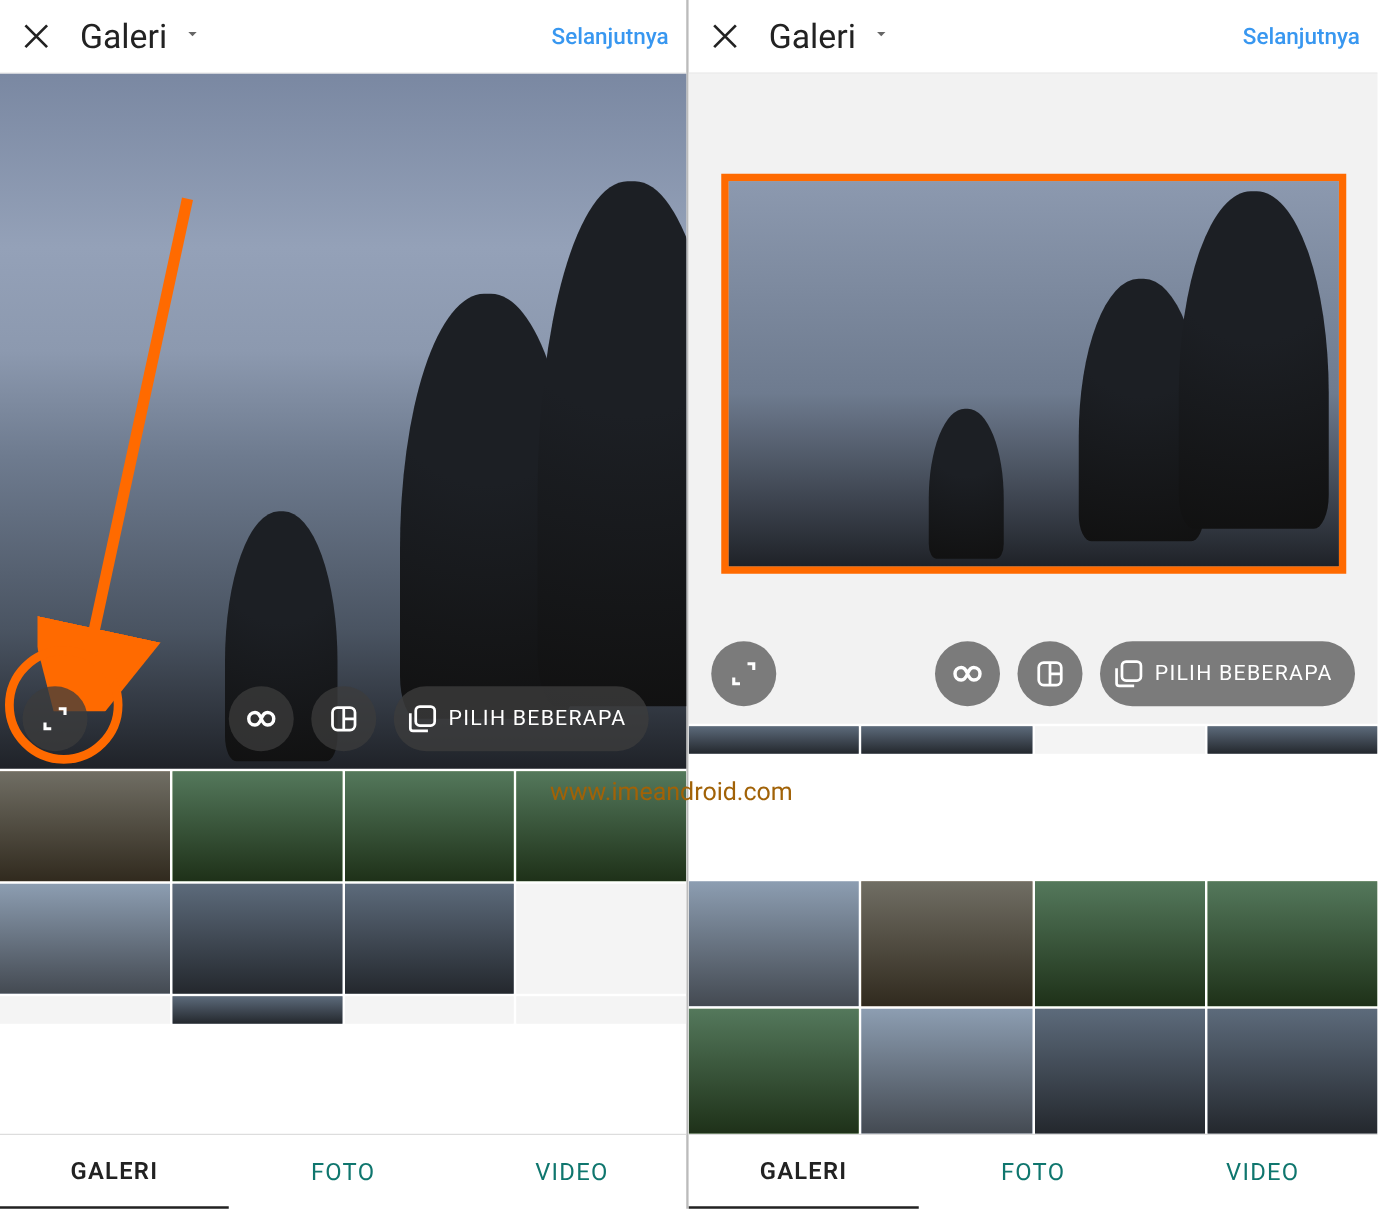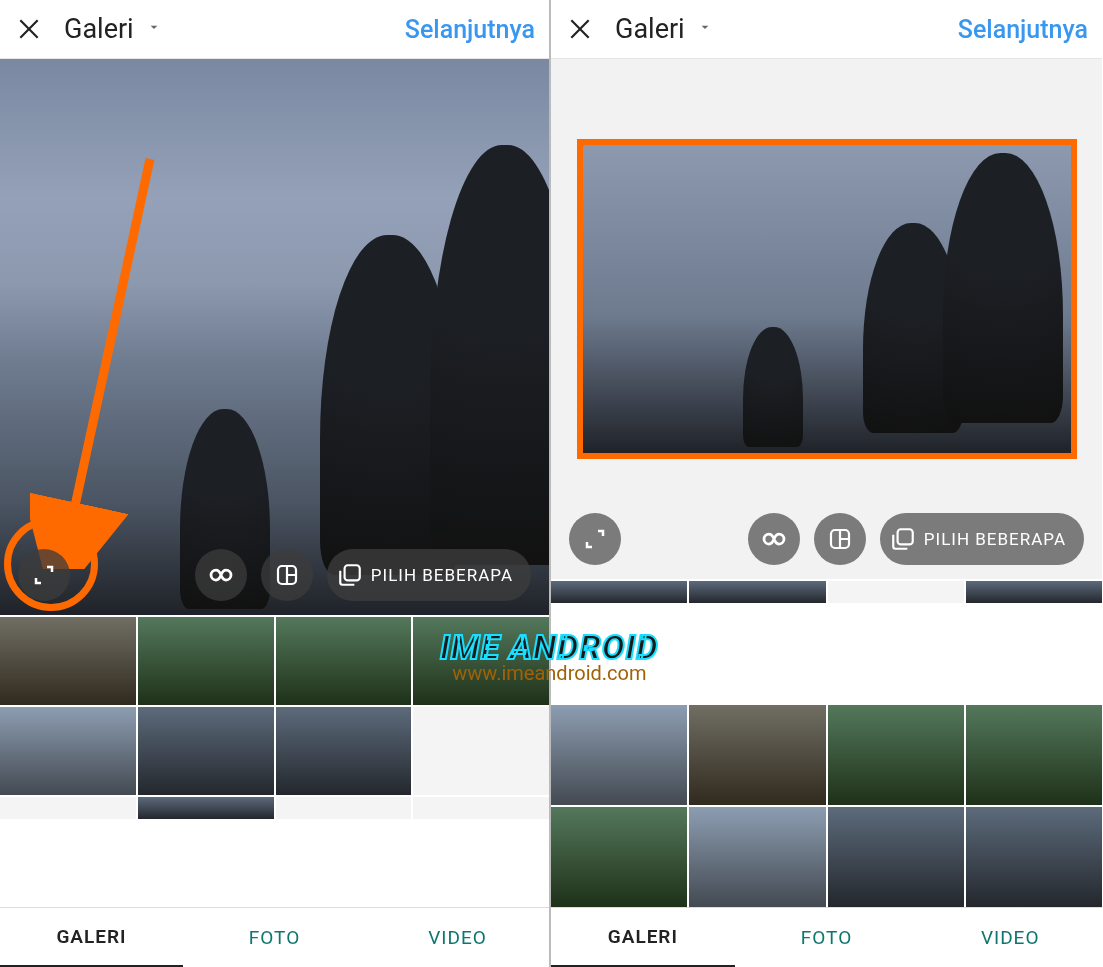--- a/index.html
+++ b/index.html
@@ -12,31 +12,31 @@
     position: relative;
   }
   .screen { width: 551px; height: 967px; background:#fff; display:flex; flex-direction:column; position:relative;}
   .screen.left { border-right: 2px solid #bbb;}
   
   .hdr { height:59px; display:flex; align-items:center; padding:0 14px; border-bottom:1px solid #e5e5e5;}
   .close { width:30px; height:30px; display:flex; align-items:center; justify-content:center;}
   .title-wrap { display:flex; align-items:center; margin-left:20px;}
   .title { font-size:27px; font-weight:400; color:#222;}
   .dd-arrow { margin-left:12px; color:#666;}
-  .next { margin-left:auto; color:#3897f0; font-size:25px; font-weight:500;}
+  .next { margin-left:auto; color:#3897f0; font-size:18px; font-weight:500;}
   
   .preview-area { position:relative; }
   .preview-area.left-p { height: 556px; }
   .preview-area.right-p { height: 520px; background:#f2f2f2; display:flex; align-items:center; justify-content:center; flex-direction:column;}
   .preview-full { width:100%; height:100%; background:linear-gradient(180deg,#7a88a2 0%,#94a1b8 25%,#8c99af 40%,#6e7b8f 55%,#4a5462 80%,#1f2228 100%); position:relative; overflow:hidden;}
   .preview-land { width:500px; height:320px; border:6px solid #ff6a00; background:linear-gradient(180deg,#8c99af 0%,#6e7b8f 55%,#1f2228 100%); position:absolute; top:80px;}
   
   .sil { position:absolute; bottom:6px; background: radial-gradient(circle at 50% 20%, #1c1f24 30%, #111 100%); border-radius: 48% 48% 10% 10% / 60% 60% 10% 10%;}
   
-  .ovl-row { position:absolute; left:0; right:0; bottom:14px; display:flex; align-items:center; gap:14px; padding:0 18px;}
+  .ovl-row { position:absolute; left:0; right:12px; bottom:14px; display:flex; align-items:center; gap:14px; padding:0 18px;}
   .ovl-row.static { position:relative; bottom:auto; margin-top:auto; padding:18px 18px 14px;}
   .circ-btn { width:52px; height:52px; border-radius:50%; background:rgba(60,60,60,0.75); display:flex; align-items:center; justify-content:center; color:#fff;}
   .circ-btn.light { background:#7b7b7b;}
   .pilih-btn { height:52px; border-radius:26px; background:rgba(60,60,60,0.78); display:flex; align-items:center; color:#fff; font-size:17px; letter-spacing:1px; padding:0 18px 0 10px; gap:8px; margin-left:auto;}
   .pilih-btn.light { background:#7b7b7b;}
   .spacer-flex { flex:1; }
   
   .annot-arrow { position:absolute; top:90px; left:30px; pointer-events:none;}
   .annot-circle { position:absolute; bottom:4px; left:4px; width:94px; height:94px; border:7px solid #ff6a00; border-radius:50%; pointer-events:none;}
   
@@ -217,15 +217,14 @@
   </div>
 
   <div class="tabs">
     <div class="tab active">GALERI</div>
     <div class="tab">FOTO</div>
     <div class="tab">VIDEO</div>
   </div>
 </div>
 
 <div class="watermark">
-  <div class="main">IME ANDROID</div>
   <div class="sub">www.imeandroid.com</div>
 </div>
 
 </body></html>

